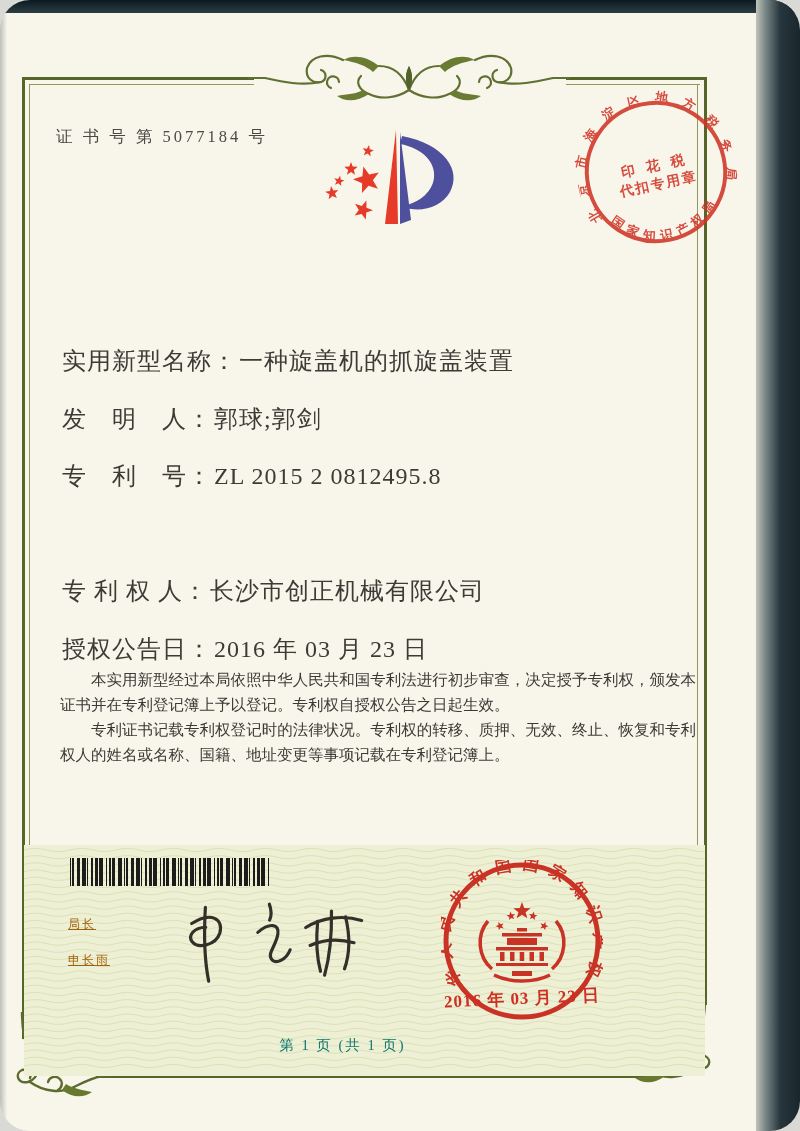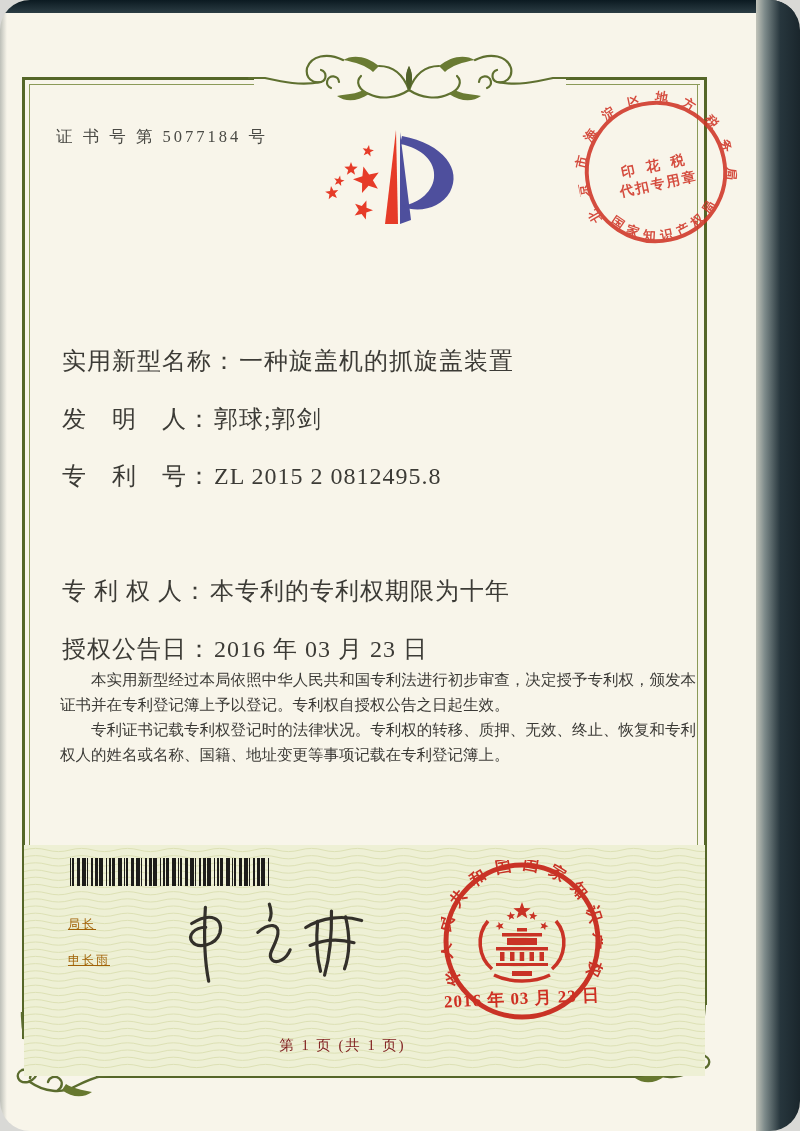--- a/index.html
+++ b/index.html
@@ -22,21 +22,21 @@
   .field{position:absolute;left:62px;font-size:24px;letter-spacing:1px;white-space:nowrap;color:#3c3b36;}
   .field .val{margin-left:2px;}
   .paras{position:absolute;left:60px;top:667px;width:636px;font-size:15.5px;line-height:25px;
          text-align:justify;color:#3b3a36;}
   .paras p{margin:0;text-indent:2em;}
   .band{position:absolute;left:24px;top:845px;width:681px;height:231px;background:#eef0d5;overflow:hidden;}
   .signer{position:absolute;left:68px;font-size:12px;letter-spacing:2px;color:#a16207;text-decoration:underline;}
   .seal-date{position:absolute;left:431px;top:987px;width:182px;text-align:center;
              font-size:17px;font-weight:bold;color:#ce2f22;letter-spacing:1px;transform:rotate(-2.5deg);}
   .page-footer{position:absolute;left:250px;top:1036px;width:185px;text-align:center;
-               font-size:14.5px;letter-spacing:2px;color:#7f1d1d;}
+               font-size:14.5px;letter-spacing:2px;color:#0f766e;}
   .abs{position:absolute;}
   svg text{font-family:"Liberation Serif","DejaVu Serif",serif;}
 </style>
 </head>
 <body>
 
 <div class="scan">
 
   <div class="edge-top"></div>
   <div class="edge-right"></div>
@@ -121,21 +121,21 @@
   <div class="field" style="top:345px;">
     <span>实用新型名称：</span><span class="val">一种旋盖机的抓旋盖装置</span>
   </div>
   <div class="field" style="top:403px;">
     <span>发　明　人：</span><span class="val">郭球;郭剑</span>
   </div>
   <div class="field" style="top:460px;">
     <span>专　利　号：</span><span class="val">ZL 2015 2 0812495.8</span>
   </div>
   <div class="field" style="top:575px;">
-    <span>专 利 权 人：</span><span class="val">本专利的专利权期限为十年</span>
+    <span>专 利 权 人：</span><span class="val">长沙市创正机械有限公司</span>
   </div>
   <div class="field" style="top:633px;">
     <span>授权公告日：</span><span class="val">2016 年 03 月 23 日</span>
   </div>
 
   <div class="paras">
     <p>本实用新型经过本局依照中华人民共和国专利法进行初步审查，决定授予专利权，颁发本证书并在专利登记簿上予以登记。专利权自授权公告之日起生效。</p>
     <p>专利证书记载专利权登记时的法律状况。专利权的转移、质押、无效、终止、恢复和专利权人的姓名或名称、国籍、地址变更等事项记载在专利登记簿上。</p>
   </div>
 

